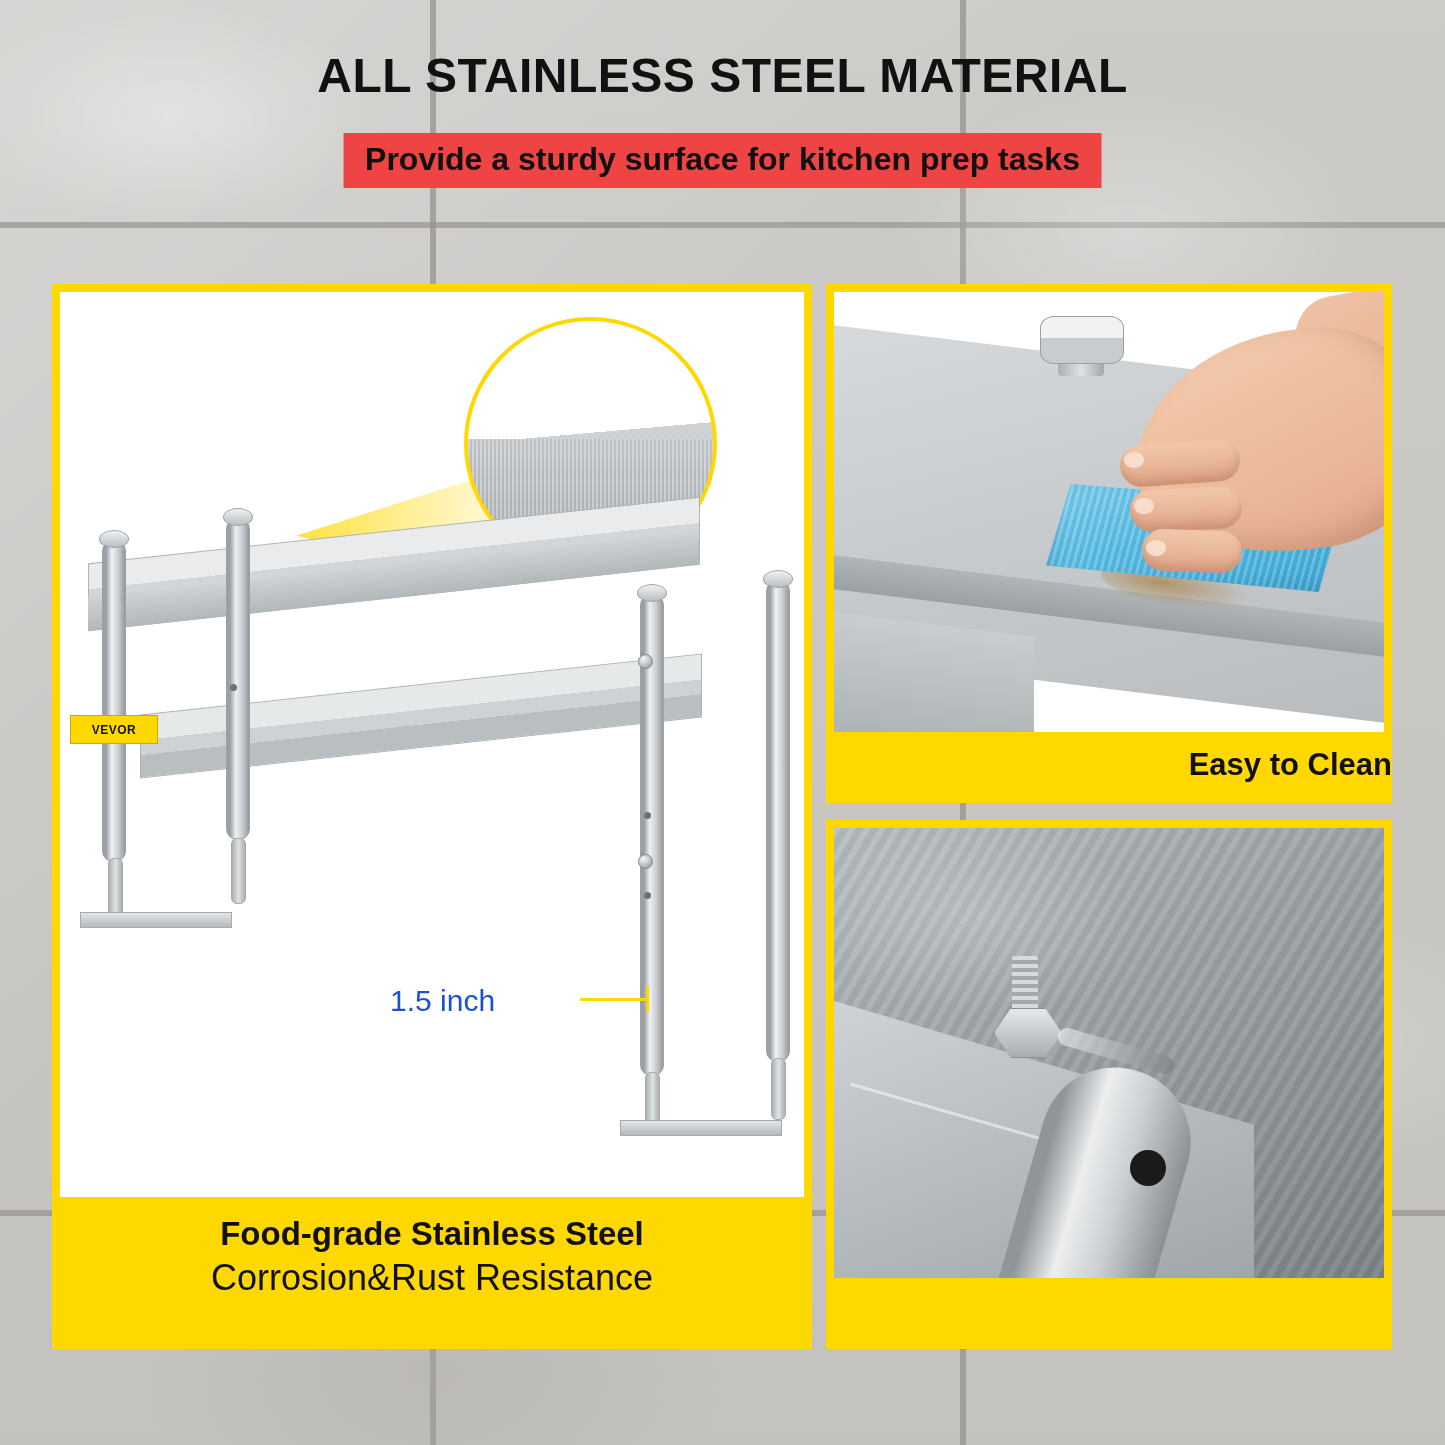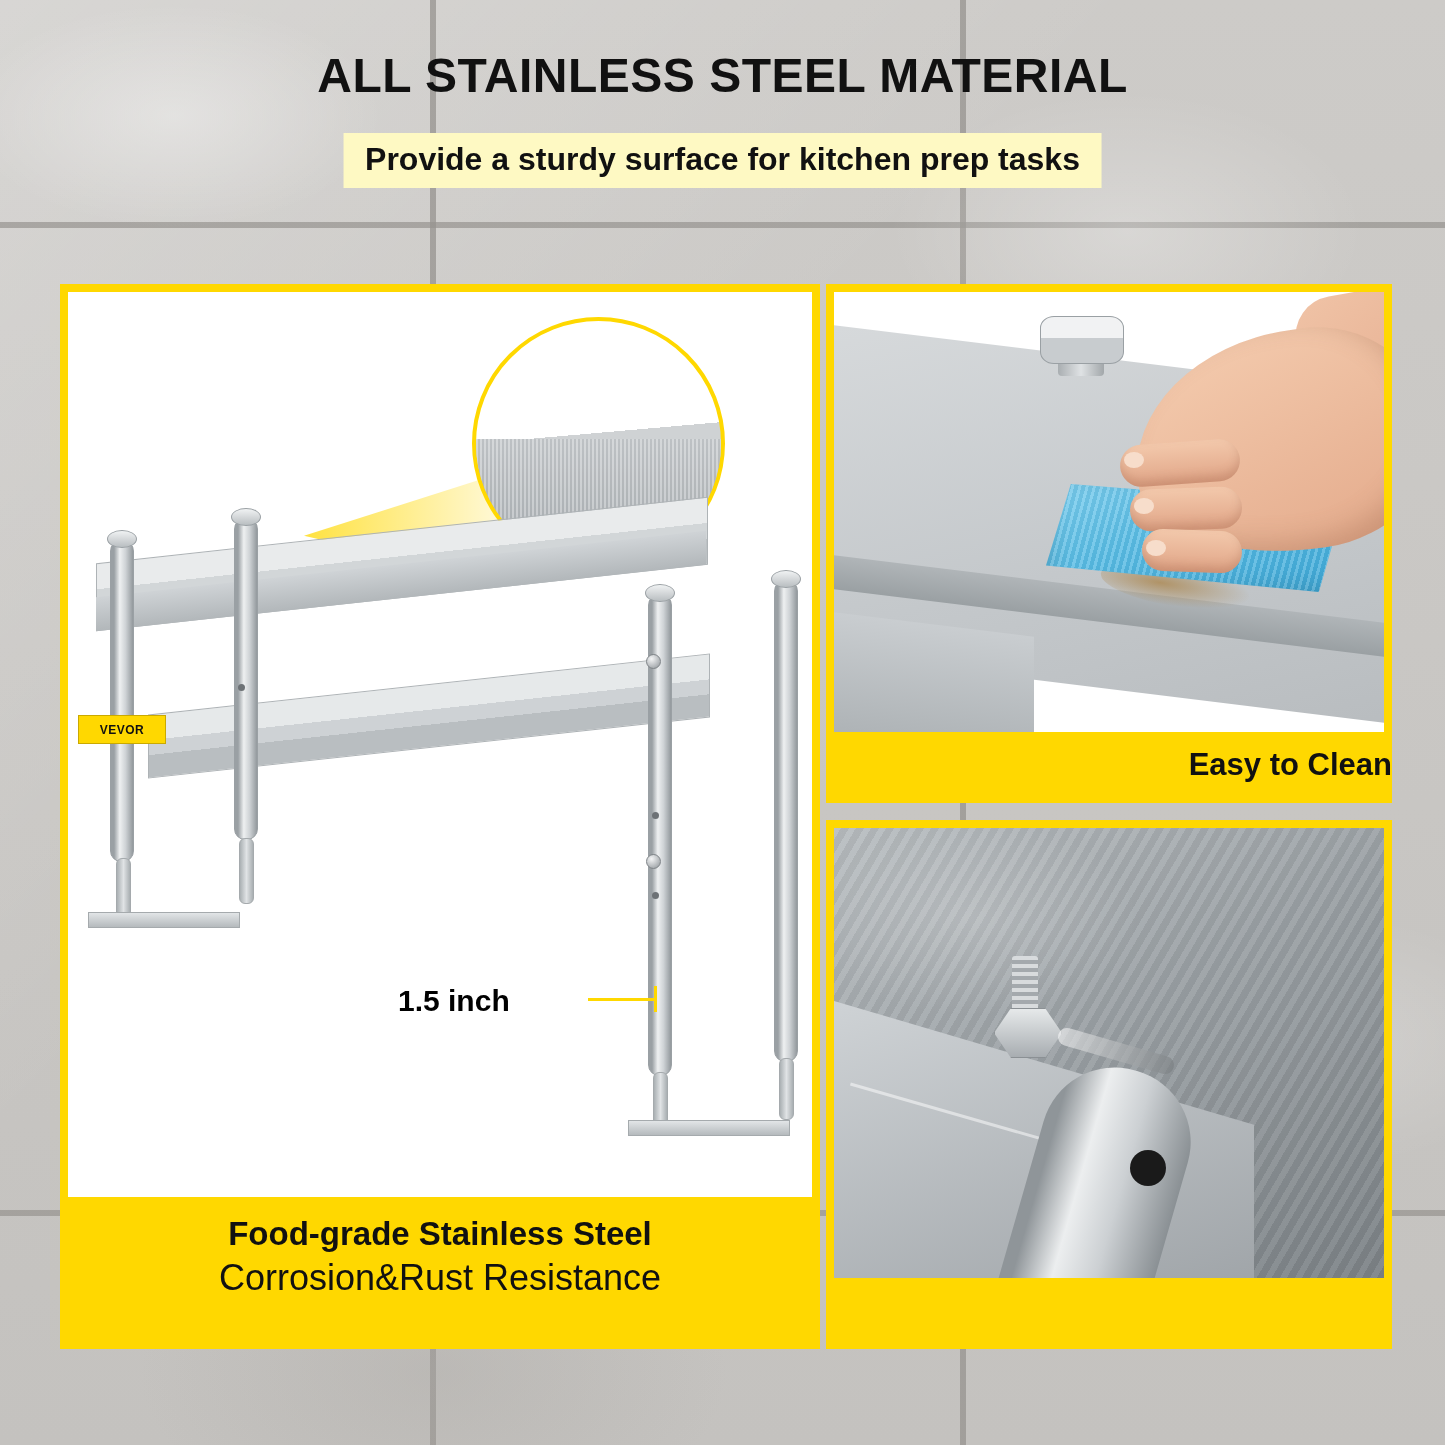--- a/index.html
+++ b/index.html
@@ -36,36 +36,36 @@
 
   
   .title{
     position:absolute;top:48px;left:0;width:100%;
     text-align:center;
     font-size:48px;font-weight:bold;color:#111;
     letter-spacing:.5px;
   }
   .subtitle-wrap{
     position:absolute;top:133px;left:50%;transform:translateX(-50%);
-    background:#fef9c3;
+    background:#ef4444;
     padding:8px 22px 10px 22px;
   }
   .subtitle{
     font-size:32px;font-weight:bold;color:#111;white-space:nowrap;
   }
 
   
   .panel{position:absolute;background:#FFD800;}
   .panel .photo{position:absolute;left:8px;right:8px;top:8px;background:#fff;overflow:hidden;}
   .cap{
     position:absolute;left:0;width:100%;text-align:center;color:#111;font-weight:bold;
   }
 
   
-  #panel-main{left:60px;top:284px;width:760px;height:1065px;}
+  #panel-main{left:52px;top:284px;width:760px;height:1065px;}
   #panel-main .photo{height:905px;}
   #cap-main-1{bottom:96px;font-size:33px;}
   #cap-main-2{bottom:50px;font-size:36px;font-weight:normal;}
 
   
   #panel-clean{left:826px;top:284px;width:566px;height:519px;}
   #panel-clean .photo{height:440px;}
   #cap-clean{bottom:20px;font-size:31px;text-align:right;}
 
   
@@ -140,21 +140,21 @@
   }
   .dot{
     position:absolute;width:7px;height:7px;border-radius:50%;background:#6d7276;
   }
   .vevor-badge{
     position:absolute;left:10px;top:423px;width:86px;height:27px;background:#FFD800;
     border:1px solid #caa900;display:flex;align-items:center;justify-content:center;
     font-size:12px;font-weight:bold;color:#111;letter-spacing:.5px;
   }
   .dim-label{
-    position:absolute;left:330px;top:692px;font-size:30px;font-weight:bold;color:#000000;
+    position:absolute;left:330px;top:692px;font-size:30px;font-weight:normal;color:#1d4ed8;
   }
   .dim-line{
     position:absolute;left:520px;top:706px;width:68px;height:3px;background:#FFD800;
   }
   .dim-tick{
     position:absolute;left:586px;top:694px;width:3px;height:26px;background:#FFD800;
   }
 
   
   .table-top{

